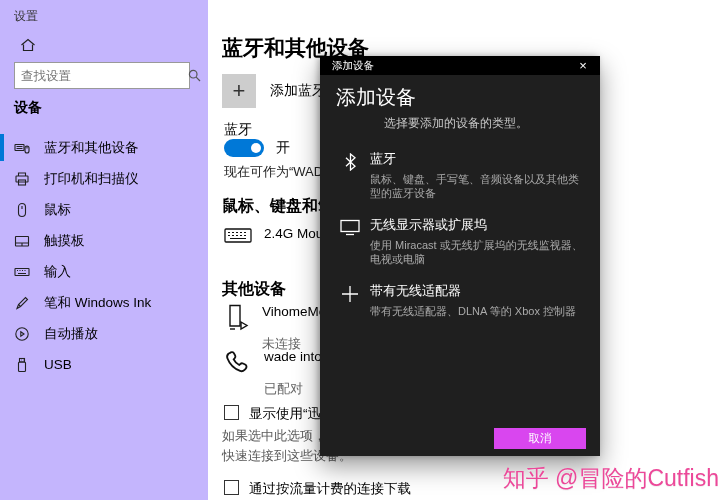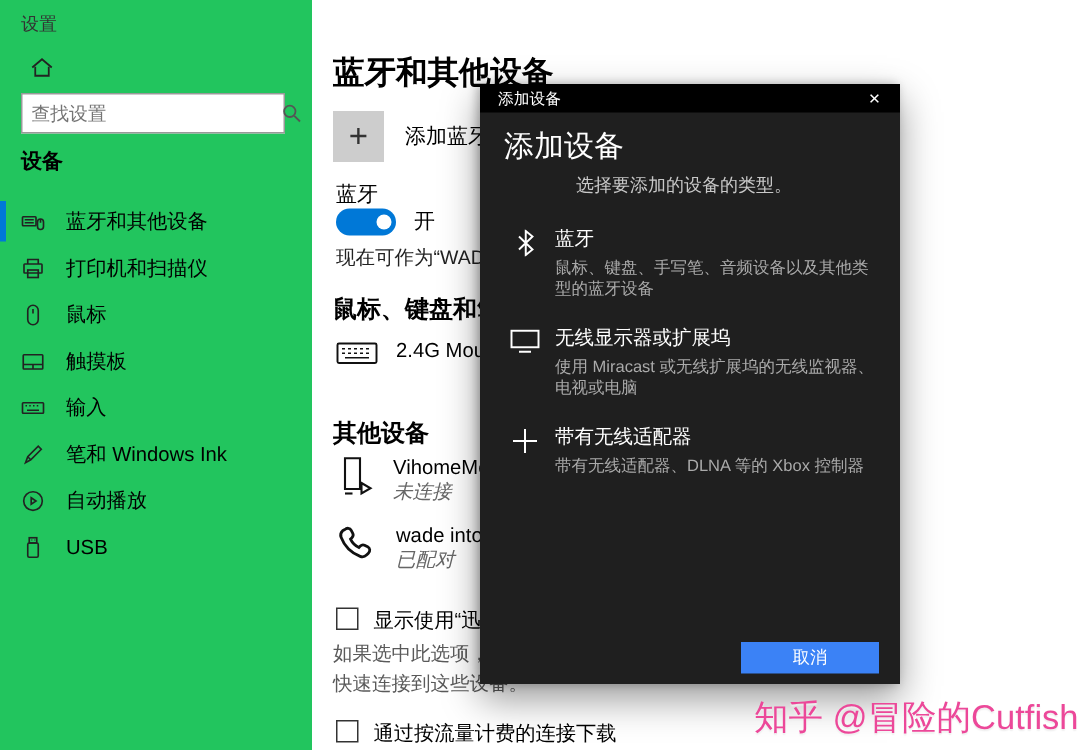--- a/index.html
+++ b/index.html
@@ -3,21 +3,21 @@
 <meta charset="utf-8">
 <style>
   * { margin:0; padding:0; box-sizing:border-box; }
   html,body { width:721px; height:500px; overflow:hidden; }
   body {
     position:relative;
     font-family:"Liberation Sans","DejaVu Sans",sans-serif;
     background:#ffffff; color:#000;
   }
   
-  .sidebar { position:absolute; left:0; top:0; width:208px; height:500px; background:#22c55e; }
+  .sidebar { position:absolute; left:0; top:0; width:208px; height:500px; background:#c4b5fd; }
   .app-title { position:absolute; left:14px; top:8px; font-size:12px; color:#333; }
   .home-row { position:absolute; left:14px; top:37px; display:flex; align-items:center; gap:12px; font-size:13.5px; cursor:default;flex-direction:column; }
   .searchbox { position:absolute; left:14px; top:62px; width:176px; height:27px; background:#fff; border:1px solid #999; display:flex; align-items:center; }
   .searchbox input { flex:1; border:none; outline:none; background:transparent; font-size:12.5px; color:#333; padding:0 6px; font-family:inherit; }
   .searchbox .mag { width:22px; display:flex; justify-content:center; }
   .side-section { position:absolute; left:14px; top:99px; font-size:14px; font-weight:bold; }
   .nav { position:absolute; left:0; top:132px; width:208px; }
   .nav-item { position:relative; height:31px; display:flex; align-items:center; padding-left:14px; gap:14px; font-size:13.5px; cursor:default; }
   .nav-item .sel-bar { display:none; }
   .nav-item.selected .sel-bar { display:block; position:absolute; left:0; top:2px; width:4px; height:27px; background:#0078d7; }
@@ -28,38 +28,38 @@
   .add-square { width:34px; height:34px; background:#cdcdcd; display:flex; align-items:center; justify-content:center; font-size:22px; color:#333; }
   .add-label { font-size:14px; white-space:nowrap; }
   .bt-label { position:absolute; left:224px; top:121px; font-size:14px; }
   .toggle { position:absolute; left:224px; top:139px; width:40px; height:18px; border-radius:9px; background:#0078d7; }
   .toggle .knob { position:absolute; right:3px; top:4px; width:10px; height:10px; border-radius:50%; background:#fff; }
   .toggle-state { position:absolute; left:276px; top:139px; font-size:14px; }
   .bt-status { position:absolute; left:224px; top:163px; font-size:13px; color:#222; white-space:nowrap; }
   .sec-heading { position:absolute; font-size:16px; font-weight:bold; white-space:nowrap; }
   .dev-row { position:absolute; display:flex; gap:12px; }
   .dev-name { font-size:13.5px; }
-  .dev-status { font-size:13px; color:#666; margin-top:0;font-style:italic; }
+  .dev-status { font-size:13px; color:#666; margin-top:16px; }
   .cb-row { position:absolute; display:flex; align-items:flex-start; gap:10px; white-space:nowrap; }
   .cb-box { width:15px; height:15px; border:1px solid #333; background:#fff; flex:0 0 15px; }
   .cb-label { font-size:13.5px; }
   .cb-desc { position:absolute; left:222px; top:426px; font-size:13px; color:#5a5a5a; line-height:20px; white-space:nowrap; }
   
   .dialog { position:absolute; left:320px; top:56px; width:280px; height:400px; background:#1f1f1f; color:#fff; box-shadow:0 10px 24px rgba(0,0,0,.4), -2px 0 6px rgba(0,0,0,.25); }
   .dlg-titlebar { position:absolute; left:0; top:0; width:100%; height:19px; background:#000; display:flex; align-items:center; }
   .dlg-titlebar-label { font-size:10.5px; margin-left:12px; flex:1; }
   .dlg-close { width:34px; height:19px; display:flex; align-items:center; justify-content:center; font-size:13px; color:#fff; cursor:default; }
   .dlg-heading { position:absolute; left:16px; top:28px; font-size:20px; }
   .dlg-subtitle { position:absolute; left:16px; top:59px; font-size:12px; color:#c8c8c8;margin-left:48px; }
   .dlg-options { position:absolute; left:0; top:86px; width:100%; }
   .dlg-opt { display:flex; align-items:flex-start; padding:8px 16px 8px 10px; min-height:48px; cursor:default; }
   .dlg-opt .ic { width:40px; flex:0 0 40px; display:flex; justify-content:center; padding-top:3px; }
   .dlg-opt-title { font-size:13px; color:#fff; }
   .dlg-opt-desc { font-size:11px; color:#aaaaaa; margin-top:4px; line-height:14px; }
-  .dlg-cancel { position:absolute; right:14px; top:372px; width:92px; height:21px; background:#3b82f6; color:#fff; font-size:11.5px; border:none; display:flex; align-items:center; justify-content:center; font-family:inherit; cursor:default; }
+  .dlg-cancel { position:absolute; right:14px; top:372px; width:92px; height:21px; background:#d946ef; color:#fff; font-size:11.5px; border:none; display:flex; align-items:center; justify-content:center; font-family:inherit; cursor:default; }
   
   .watermark { position:absolute; right:2px; top:463px; font-size:23px; color:#ec4899; text-shadow:0 1px 1px #efefef; white-space:nowrap; }
   svg { display:block; }
 </style>
 </head>
 <body>
 
 <div class="sidebar">
   <div class="app-title">设置</div>
 

